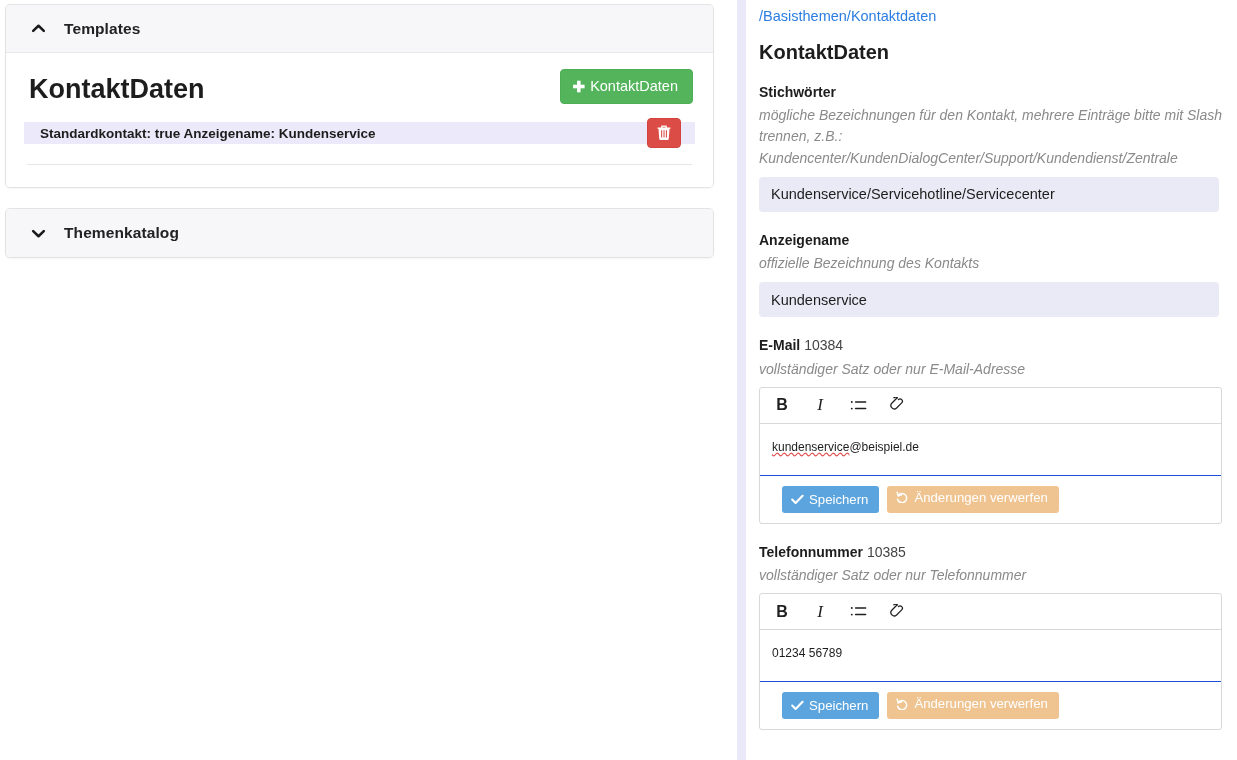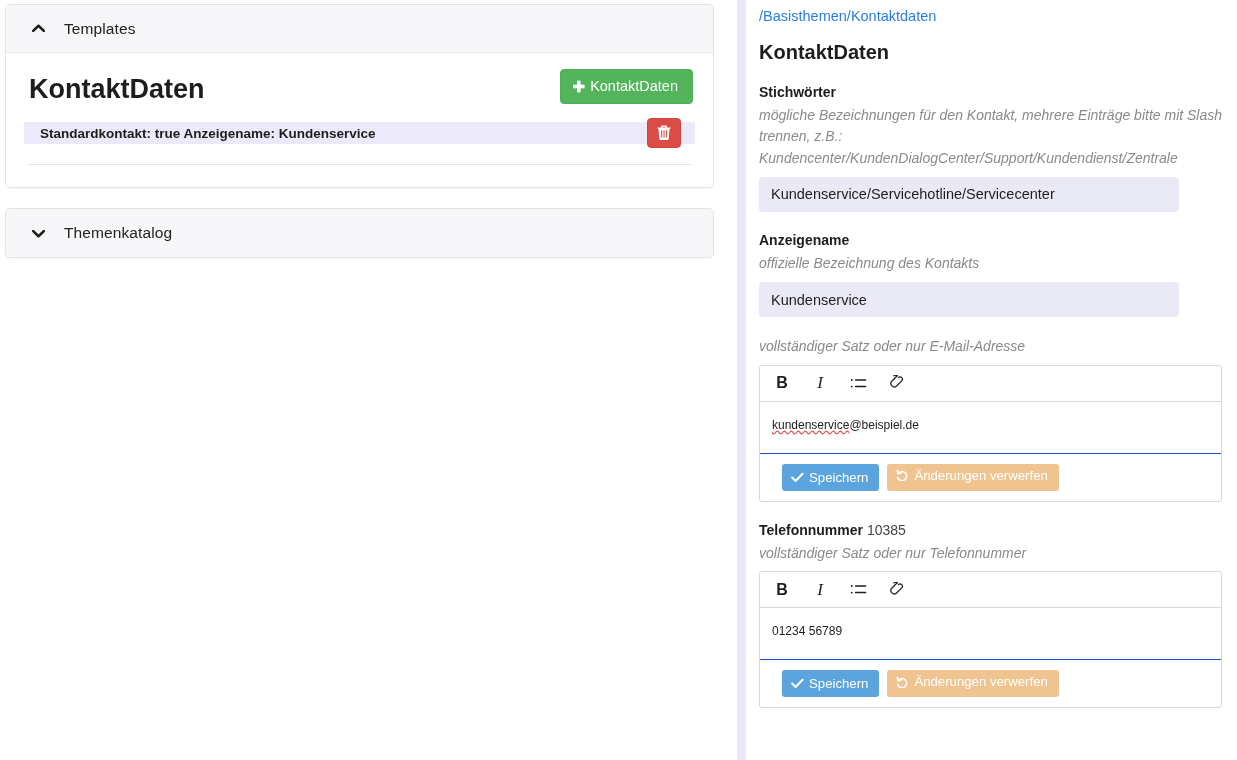--- a/index.html
+++ b/index.html
@@ -50,21 +50,21 @@
     display: inline-flex;
     align-items: center;
     justify-content: center;
     margin-right: 16px;
     color: #1a1a1a;
     flex: 0 0 auto;
   }
   .chev svg { display:block; }
   .accordion-title {
     font-size: 15.5px;
-    font-weight: 400;
+    font-weight: 700;
     color: #222;
     letter-spacing: 0.1px;
   }
 
   .accordion-body {
     padding: 16px 18px 22px 18px;
     background: #ffffff;
   }
 
   .panel-head-row {
@@ -188,21 +188,21 @@
     margin-top: 4px;
     white-space: pre-wrap;
   }
 
   .text-input {
     margin-top: 8px;
     background: #eaeaf6;
     border: none;
     border-radius: 4px;
     height: 35px;
-    width: 420px;
+    width: 460px;
     box-sizing: border-box;
     display: flex;
     align-items: center;
     padding-left: 12px;
     font-size: 14.5px;
     color: #1d1d1d;
     font-family: "Liberation Sans", sans-serif;
     outline: none;
   }
 
@@ -362,20 +362,24 @@
 
   
   <div class="field-block">
     <div class="field-label">Anzeigename</div>
     <div class="field-hint">offizielle Bezeichnung des Kontakts</div>
     <div class="text-input">Kundenservice</div>
   </div>
 
   
   <div class="field-block">
+    <div class="field-label">
+      <span>E-Mail</span>
+      <span class="field-id">10384</span>
+    </div>
     <div class="field-hint">vollständiger Satz oder nur E-Mail-Adresse</div>
 
     <div class="editor">
       <div class="editor-toolbar">
         <span class="tb-btn bold">B</span>
         <span class="tb-btn italic">I</span>
         <span class="tb-btn">
           <svg width="17" height="13" viewBox="0 0 17 13" fill="none" stroke="#1f1f1f" stroke-width="1.5" stroke-linecap="round">
             <circle cx="1.8" cy="3" r="0.95" fill="#1f1f1f" stroke="none"></circle>
             <circle cx="1.8" cy="9.6" r="0.95" fill="#1f1f1f" stroke="none"></circle>

